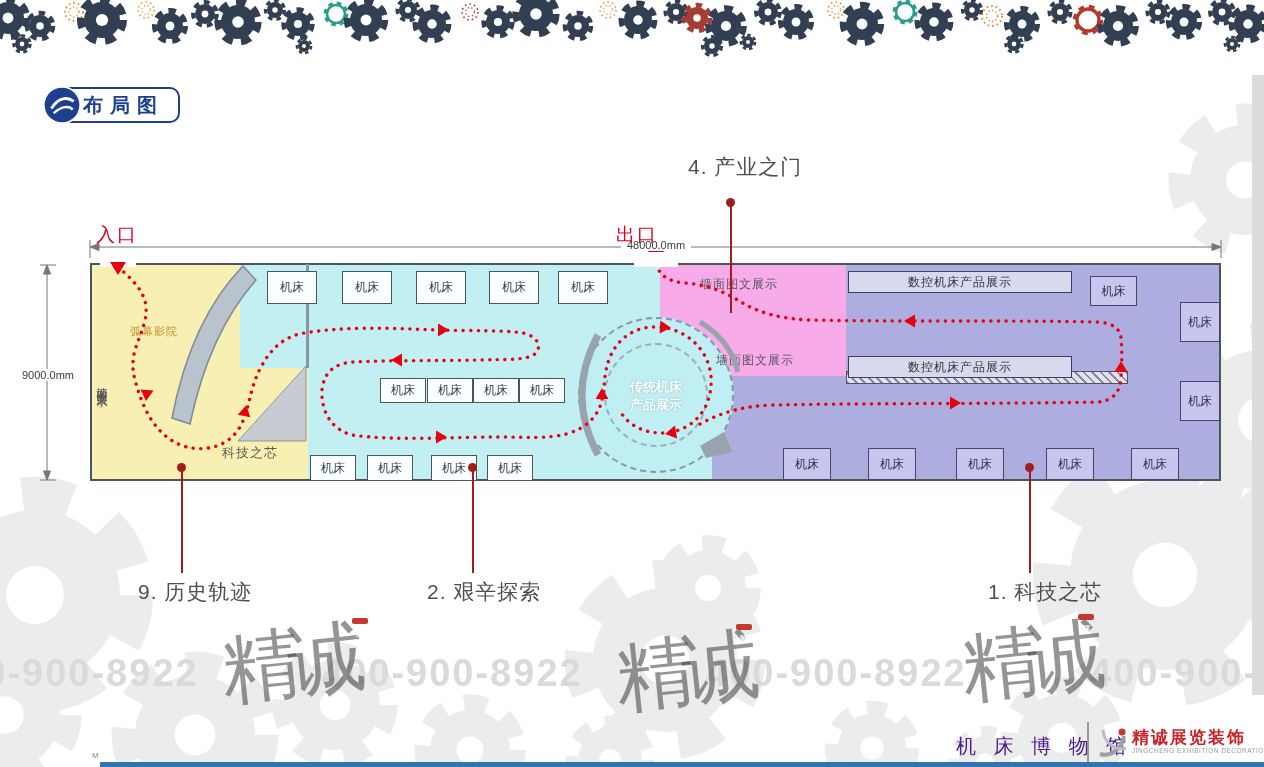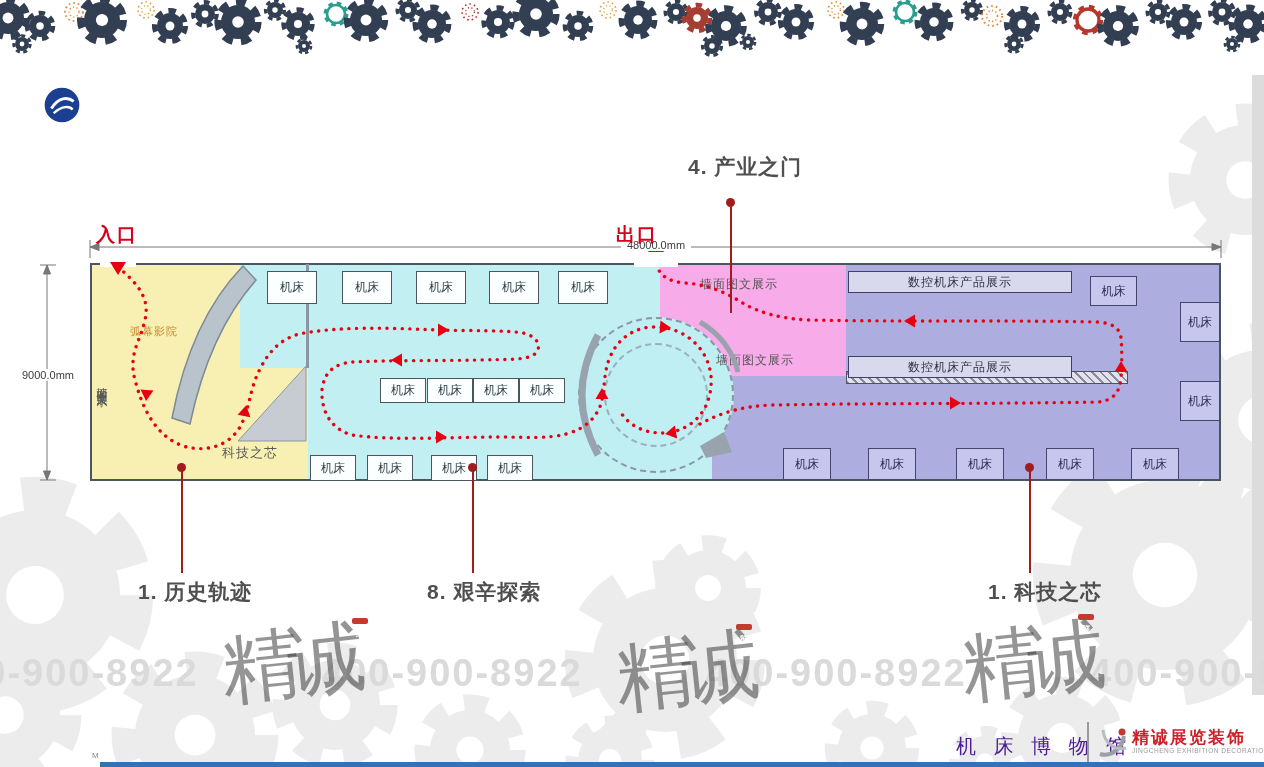--- a/index.html
+++ b/index.html
@@ -9,22 +9,22 @@
   .abs{position:absolute}
   
   .mbox{position:absolute;background:#fbffff;border:1px solid #4a5560;display:flex;align-items:center;
         justify-content:center;font-size:12px;color:#33424a;z-index:3}
   .mbox.purple{background:#c6c6ee;border-color:#45456b;color:#303054}
   .cnc{position:absolute;background:#d9d9ed;border:1px solid #3f3f66;display:flex;align-items:center;
        justify-content:center;font-size:12px;color:#333344;z-index:3;letter-spacing:1px}
   
   .zone{position:absolute;z-index:2}
   
-  .calloutlabel{position:absolute;font-size:21px;font-weight:bold;color:#4f4f4f;letter-spacing:1px;z-index:6;white-space:nowrap}
-  .redlabel{position:absolute;font-size:19px;font-weight:bold;color:#d6001c;z-index:6;white-space:nowrap;letter-spacing:2px}
+  .calloutlabel{position:absolute;font-size:21px;font-weight:normal;color:#4f4f4f;letter-spacing:1px;z-index:6;white-space:nowrap}
+  .redlabel{position:absolute;font-size:19px;font-weight:normal;color:#d6001c;z-index:6;white-space:nowrap;letter-spacing:2px}
   .cline{position:absolute;width:2px;background:#a11d1d;z-index:5}
   .cdot{position:absolute;width:9px;height:9px;border-radius:50%;background:#a11d1d;z-index:6}
   .dimlabel{position:absolute;font-size:11px;color:#3c3c3c;background:#ffffff;padding:0 4px;z-index:5;text-align:center}
   
   .wmphone{position:absolute;top:652px;font-size:38px;font-weight:bold;color:#dadada;letter-spacing:2px;
            z-index:1;white-space:nowrap}
   .wmcall{position:absolute;font-size:78px;color:rgba(62,62,62,.55);
           font-family:"DejaVu Serif","Liberation Serif",serif;z-index:1;transform:rotate(-6deg);
           letter-spacing:-12px;white-space:nowrap}
   .wmseal{position:absolute;background:#c23b2e;color:#fff;font-size:9px;line-height:10px;
@@ -142,20 +142,24 @@
   <div class="abs" style="left:306px;top:264px;width:3px;height:104px;background:#8a96a2;z-index:3"></div>
   <div class="abs" style="left:100px;top:261px;width:36px;height:6px;background:#ffffff;z-index:3"></div>
   <div class="abs" style="left:634px;top:261px;width:44px;height:6px;background:#ffffff;z-index:3"></div>
 
   <div class="abs" style="left:846px;top:371px;width:282px;height:13px;border:1px solid #4a5560;z-index:3;
               background:repeating-linear-gradient(45deg,#8a8a9a 0 2px,#e2e2ee 2px 6px)"></div>
 
   <div class="abs" style="left:578px;top:317px;width:156px;height:156px;border-radius:50%;background:#bfeef3;
               border:2px dashed #8a96a2;z-index:3"></div>
   <div class="abs" style="left:604px;top:343px;width:104px;height:104px;border-radius:50%;border:2px dashed #9ab0ba;z-index:3"></div>
+  <div class="circtext">
+    <div>传统机床</div>
+    <div>产品展示</div>
+  </div>
 
   <div class="cnc" style="left:848px;top:271px;width:224px;height:22px">数控机床产品展示</div>
   <div class="cnc" style="left:848px;top:356px;width:224px;height:22px">数控机床产品展示</div>
 
   <div class="mbox" style="left:267px;top:271px;width:50px;height:33px">机床</div>
   <div class="mbox" style="left:342px;top:271px;width:50px;height:33px">机床</div>
   <div class="mbox" style="left:416px;top:271px;width:50px;height:33px">机床</div>
   <div class="mbox" style="left:489px;top:271px;width:50px;height:33px">机床</div>
   <div class="mbox" style="left:558px;top:271px;width:50px;height:33px">机床</div>
 
@@ -246,22 +250,22 @@
 
   <div class="cline" style="left:181px;top:467px;height:106px"></div>
   <div class="cdot" style="left:177px;top:463px"></div>
   <div class="cline" style="left:472px;top:467px;height:106px"></div>
   <div class="cdot" style="left:468px;top:463px"></div>
   <div class="cline" style="left:1029px;top:467px;height:106px"></div>
   <div class="cdot" style="left:1025px;top:463px"></div>
   <div class="cline" style="left:730px;top:203px;height:110px"></div>
   <div class="cdot" style="left:726px;top:198px"></div>
 
-  <div class="calloutlabel" style="left:138px;top:578px">1. 历史轨迹</div>
-  <div class="calloutlabel" style="left:427px;top:578px">8. 艰辛探索</div>
+  <div class="calloutlabel" style="left:138px;top:578px">9. 历史轨迹</div>
+  <div class="calloutlabel" style="left:427px;top:578px">2. 艰辛探索</div>
   <div class="calloutlabel" style="left:988px;top:578px">1. 科技之芯</div>
   <div class="calloutlabel" style="left:688px;top:153px">4. 产业之门</div>
 
   <svg id="gear-border" style="position:absolute;left:0;top:0;z-index:7" width="1264" height="62">
       <g transform="translate(8,18)">
         <circle r="16" fill="#323e52"></circle>
         <circle r="18.88" fill="none" stroke="#323e52" stroke-width="6.72" stroke-dasharray="9.28 8"></circle>
         <circle r="5.44" fill="#ffffff"></circle>
       </g>
       <g transform="translate(40,26)">
@@ -470,20 +474,24 @@
         <circle r="8.26" fill="none" stroke="#323e52" stroke-width="2.94" stroke-dasharray="4.06 3.5"></circle>
         <circle r="2.3800000000000003" fill="#ffffff"></circle>
       </g>
       <g transform="translate(1232,44)">
         <circle r="6" fill="#323e52"></circle>
         <circle r="7.08" fill="none" stroke="#323e52" stroke-width="2.52" stroke-dasharray="3.4799999999999995 3"></circle>
         <circle r="2.04" fill="#ffffff"></circle>
       </g>
     </svg>
 
+  <div class="abs" style="left:60px;top:87px;width:120px;height:36px;border:2.5px solid #1d3f91;border-radius:10px;
+              display:flex;align-items:center;justify-content:flex-end;padding-right:14px;z-index:7;background:#fff">
+    <span style="font-size:20px;font-weight:bold;color:#1d3f91;letter-spacing:7px">布局图</span>
+  </div>
   <svg width="40" height="40" viewBox="0 0 34 34" style="position:absolute;left:42px;top:85px;z-index:8">
     <circle cx="17" cy="17" r="15.5" fill="#1d3f91" stroke="#ffffff" stroke-width="1.5"></circle>
     <path d="M8 20 C14 10 22 10 27 14" stroke="#ffffff" stroke-width="2.5" fill="none"></path>
     <path d="M10 24 C17 17 24 18 26 21" stroke="#ffffff" stroke-width="2" fill="none"></path>
   </svg>
 
   <div class="fmuseum">机 床 博 物 馆</div>
   <div class="abs" style="left:1087px;top:722px;width:2px;height:42px;background:#9a9a9a;z-index:5"></div>
   <svg width="36" height="38" viewBox="0 0 36 38" style="position:absolute;left:1094px;top:724px;z-index:5">
     <path d="M6 30 C16 33 28 26 30 12" stroke="#9aa0a6" stroke-width="4" fill="none"></path>

